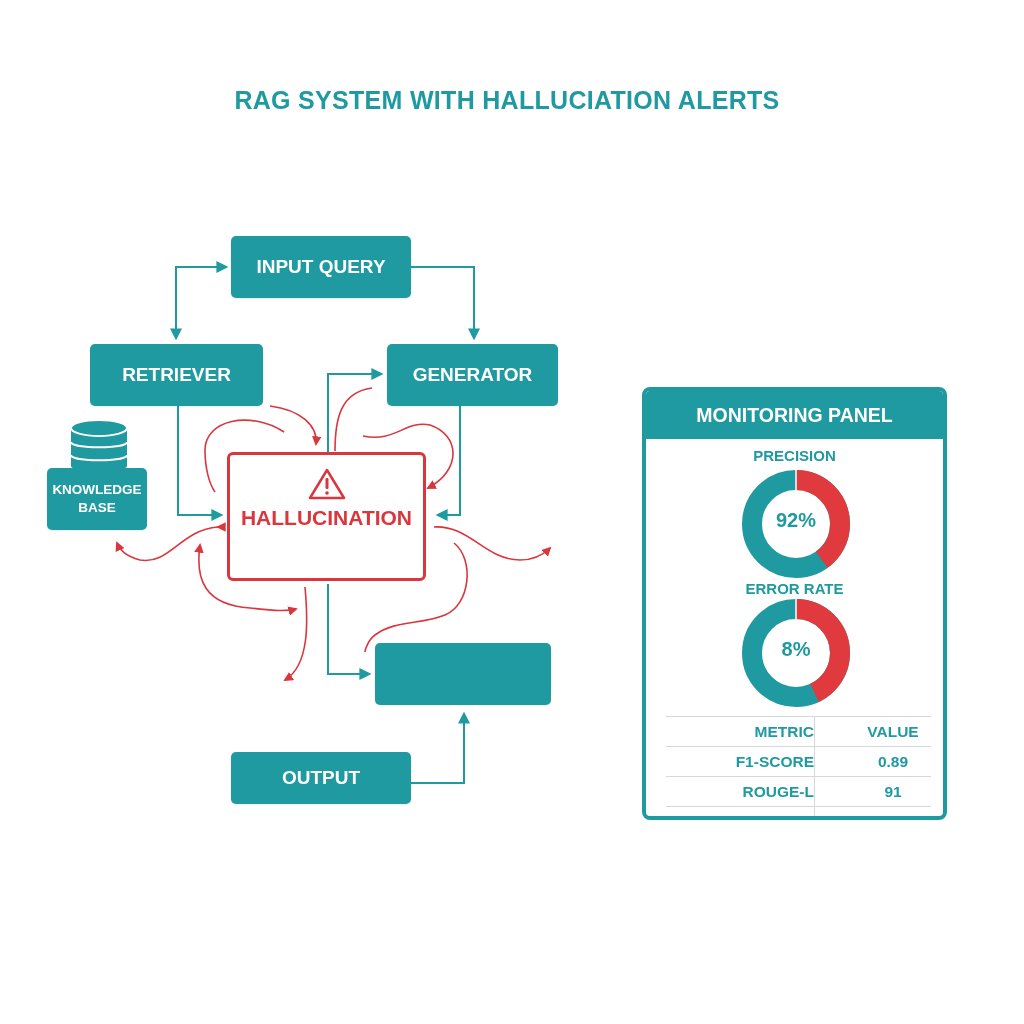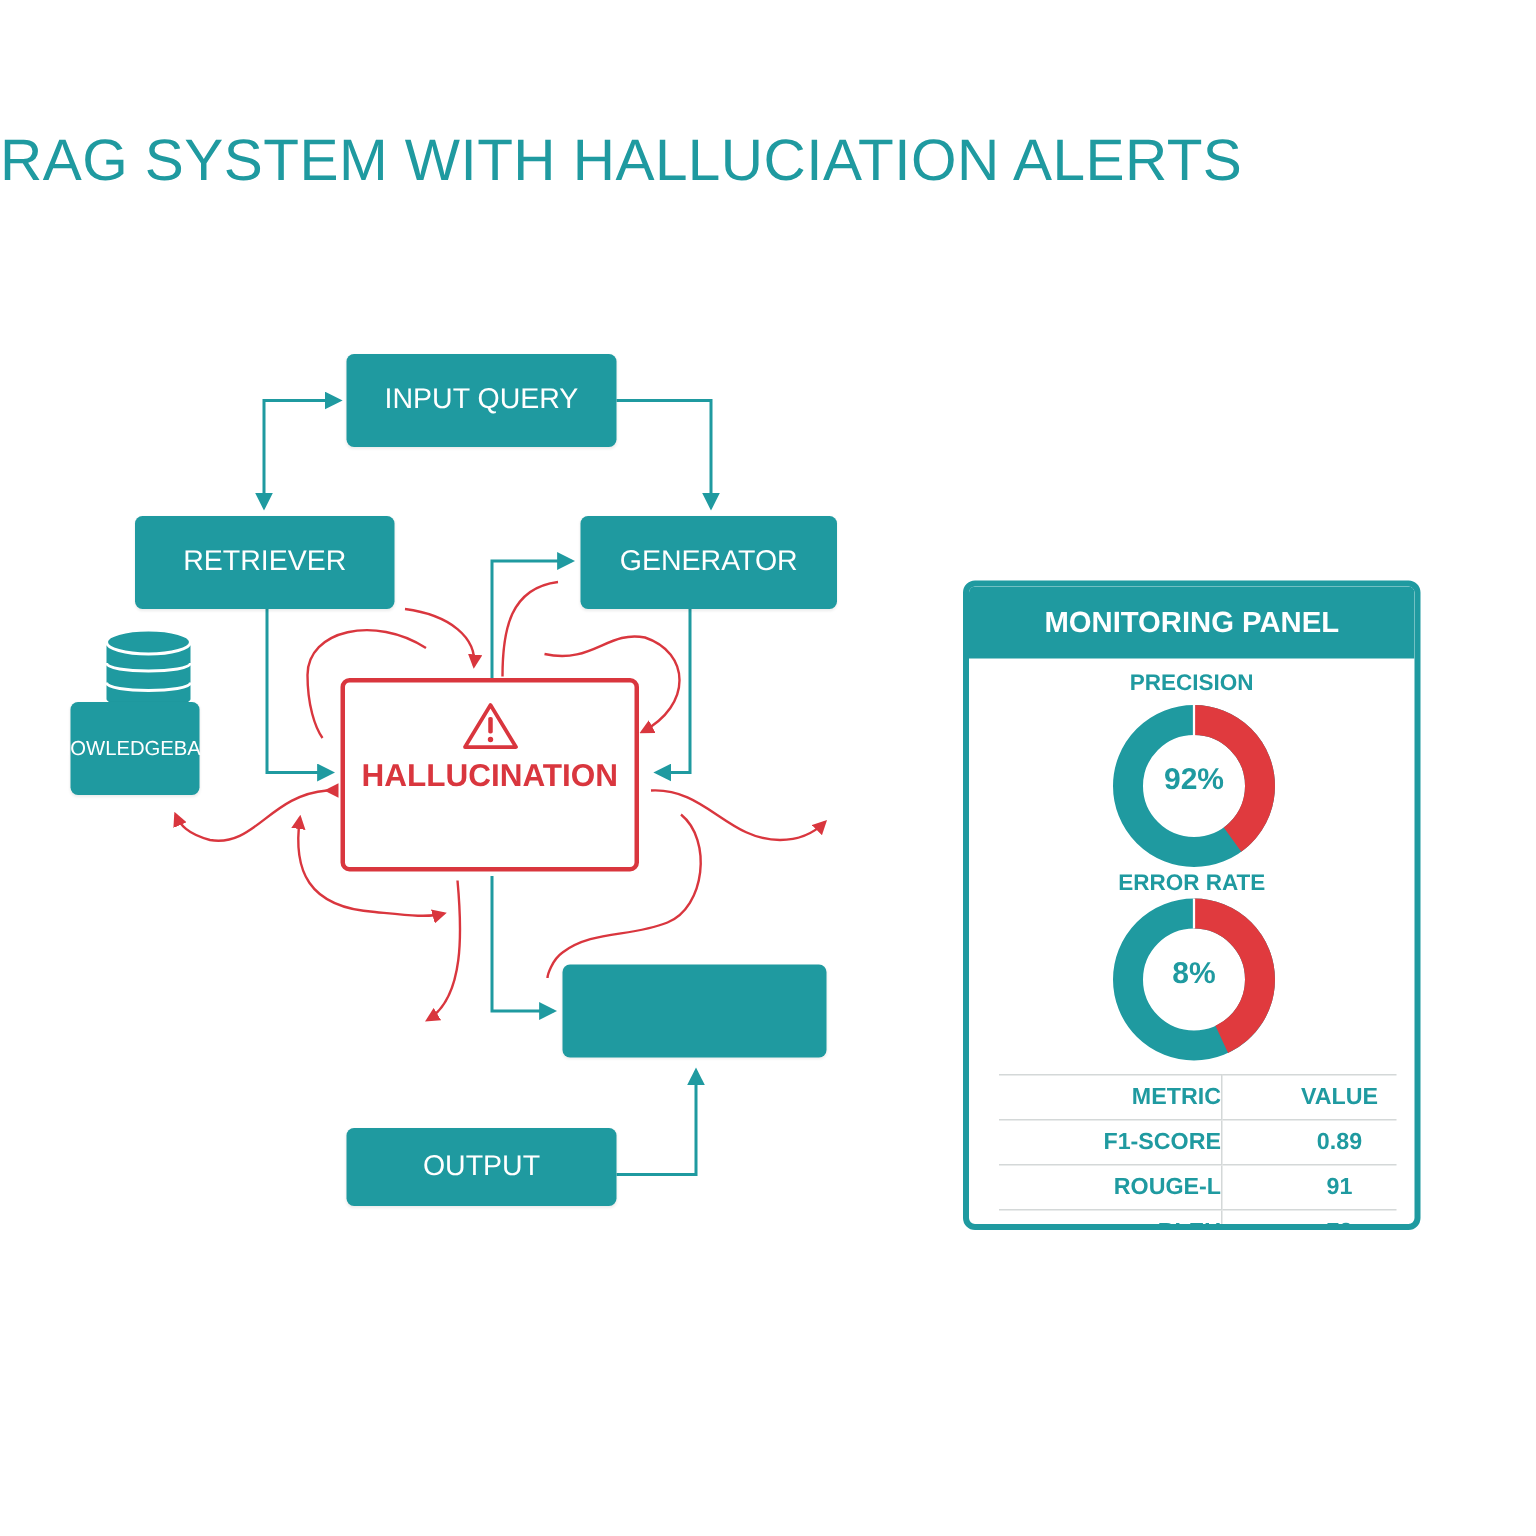--- a/index.html
+++ b/index.html
@@ -1,23 +1,23 @@
 <!DOCTYPE html>
 <html><head>
 <meta charset="utf-8">
 <style>
   html, body { margin:0; padding:0; background:#ffffff; }
   body { width:1024px; height:1024px; position:relative; overflow:hidden; font-family:"Liberation Sans", "DejaVu Sans", sans-serif; }
-  .title { position:absolute; left:0; top:86px; width:1014px; font-size:39px; font-weight:normal; color:#1f9aa0; letter-spacing:0.3px; }
-  .node { position:absolute; background:#1f9aa0; border-radius:5px; color:#ffffff; font-weight:normal; display:flex; align-items:center; justify-content:center; text-align:center; box-shadow:0 1px 2px rgba(0,0,0,0.08); }
+  .title { position:absolute; left:0; top:86px; width:1014px; text-align:center; font-size:25px; font-weight:bold; color:#1f9aa0; letter-spacing:0.3px; }
+  .node { position:absolute; background:#1f9aa0; border-radius:5px; color:#ffffff; font-weight:bold; display:flex; align-items:center; justify-content:center; text-align:center; box-shadow:0 1px 2px rgba(0,0,0,0.08); }
   .node span { display:block; }
   #n-input { left:231px; top:236px; width:180px; height:62px; font-size:19px; }
   #n-retriever { left:90px; top:344px; width:173px; height:62px; font-size:19px; }
   #n-generator { left:387px; top:344px; width:171px; height:62px; font-size:19px; }
-  #n-kb { left:47px; top:468px; width:86px; height:62px; font-size:13.5px; line-height:18px; flex-direction:row; }
+  #n-kb { left:47px; top:468px; width:100px; height:62px; font-size:13.5px; line-height:18px; flex-direction:column; }
   #n-blank { left:375px; top:643px; width:176px; height:62px; }
   #n-output { left:231px; top:752px; width:180px; height:52px; font-size:19px; }
   #n-detect { position:absolute; left:227px; top:452px; width:199px; height:129px; border:3px solid #d9363e; border-radius:6px; background:#ffffff; color:#d9363e; font-weight:bold; font-size:21px; line-height:29px; text-align:center; box-sizing:border-box; }
   #n-detect .warn { display:block; margin:12px auto 2px auto; width:40px; height:34px; }
   #diagram-svg { position:absolute; left:0; top:0; width:1024px; height:1024px; pointer-events:none; }
   #db-icon { position:absolute; left:69px; top:418px; width:60px; height:58px; }
   
   #panel { position:absolute; left:642px; top:387px; width:305px; height:433px; border:4px solid #1f9aa0; border-radius:8px; box-sizing:border-box; background:#ffffff; overflow:hidden; }
   #panel .ph { height:48px; background:#1f9aa0; color:#ffffff; font-weight:bold; font-size:19.5px; display:flex; align-items:center; justify-content:center; }
   .glabel { position:absolute; left:0; width:297px; text-align:center; color:#1f9aa0; font-weight:bold; font-size:15px; }

